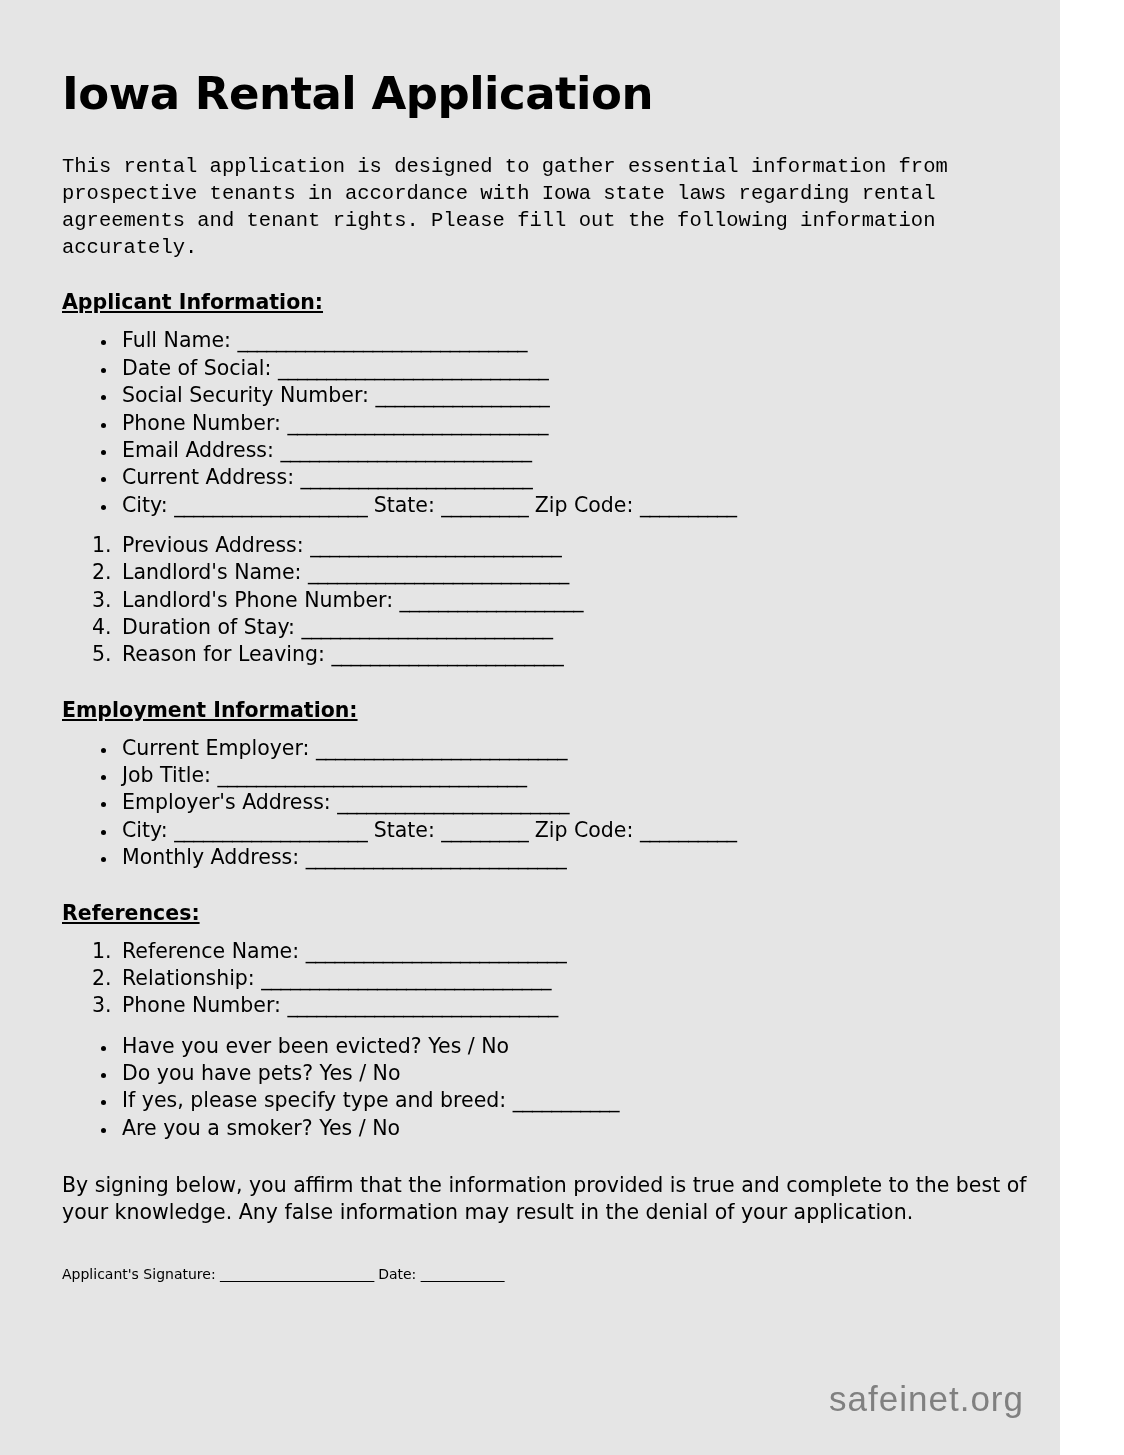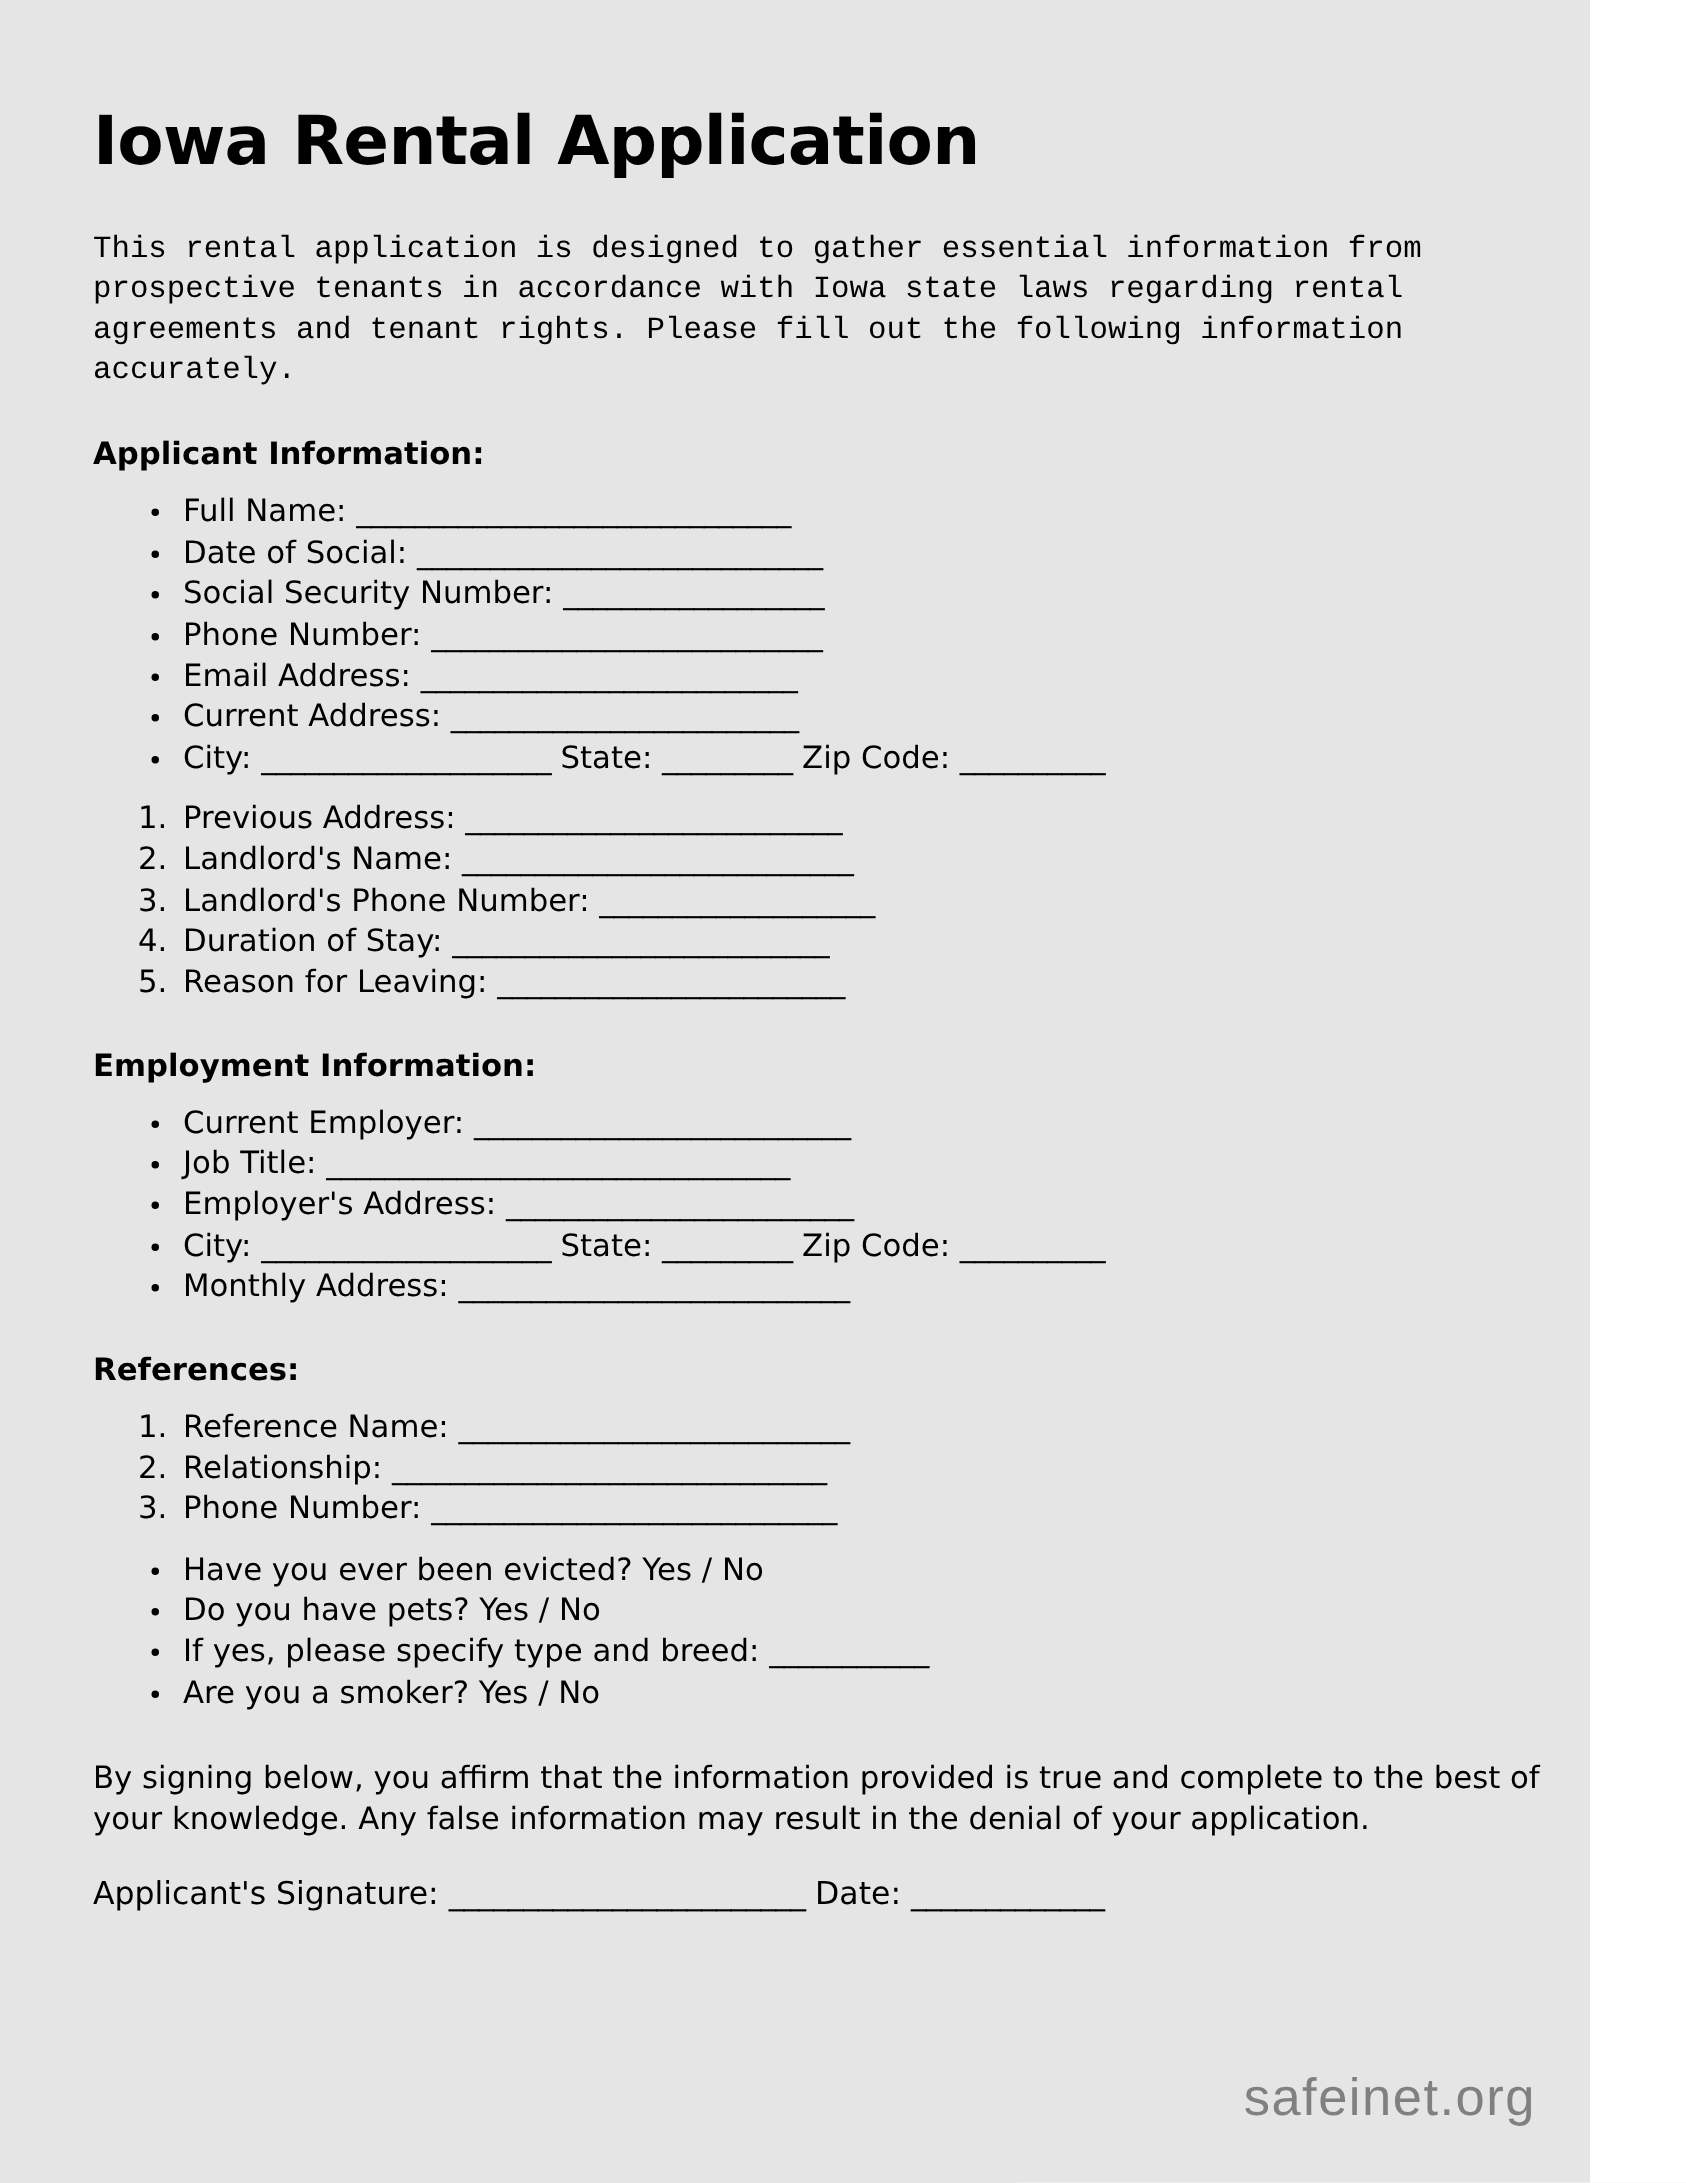--- a/index.html
+++ b/index.html
@@ -41,20 +41,21 @@
     line-height: 1.32;
     margin-top: 36px;
     width: 945px;
     font-family: Liberation Mono, monospace;
   }
   .section-heading {
     font-size: 20.5px;
     font-weight: bold;
     margin-top: 29px;
     margin-bottom: 0;
+    text-decoration: underline;
   }
   ul.field-list, ol.field-list {
     margin: 13px 0 0 0;
     padding-left: 56px;
     list-style-position: outside;
   }
   ul.field-list { list-style-type: disc; }
   ol.field-list { list-style-type: decimal; }
   ul.field-list li, ol.field-list li {
     font-size: 20.5px;
@@ -67,22 +68,22 @@
     white-space: pre;
     letter-spacing: -0.6px;
   }
   .closing {
     font-size: 20.5px;
     line-height: 1.32;
     margin-top: 30px;
     width: 1000px;
   }
   .signature-line {
-    font-size: 21px;
-    margin-top: 24px;
+    font-size: 14px;
+    margin-top: 40px;
   }
   .watermark {
     position: absolute;
     right: 36px;
     bottom: 36px;
     font-family: Liberation Sans, sans-serif;
     font-size: 35px;
     color: #808080;
     letter-spacing: 1px;
     white-space: nowrap;

